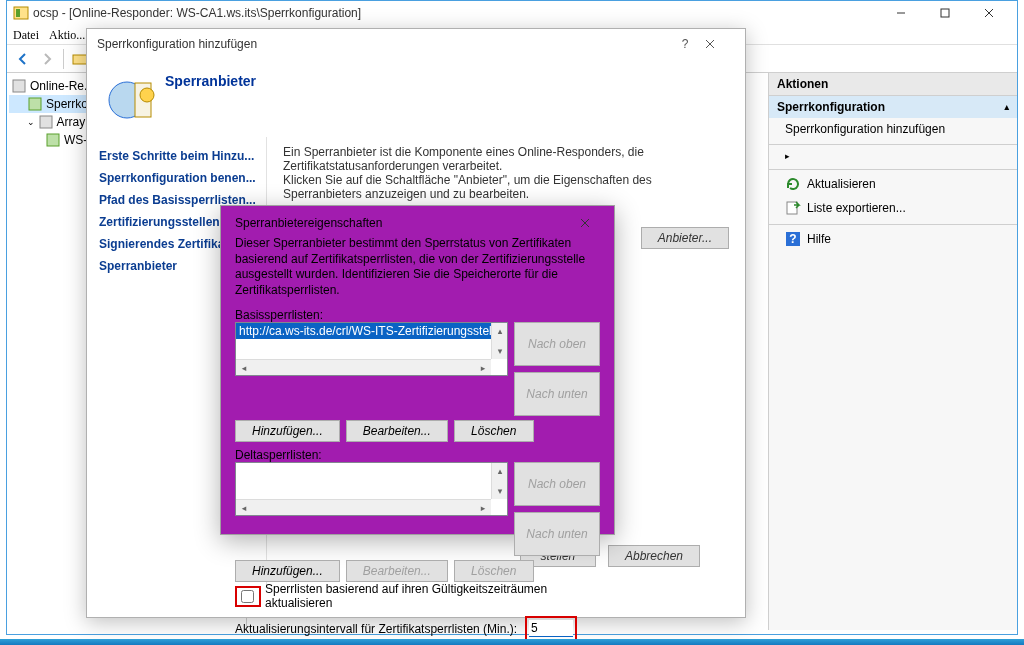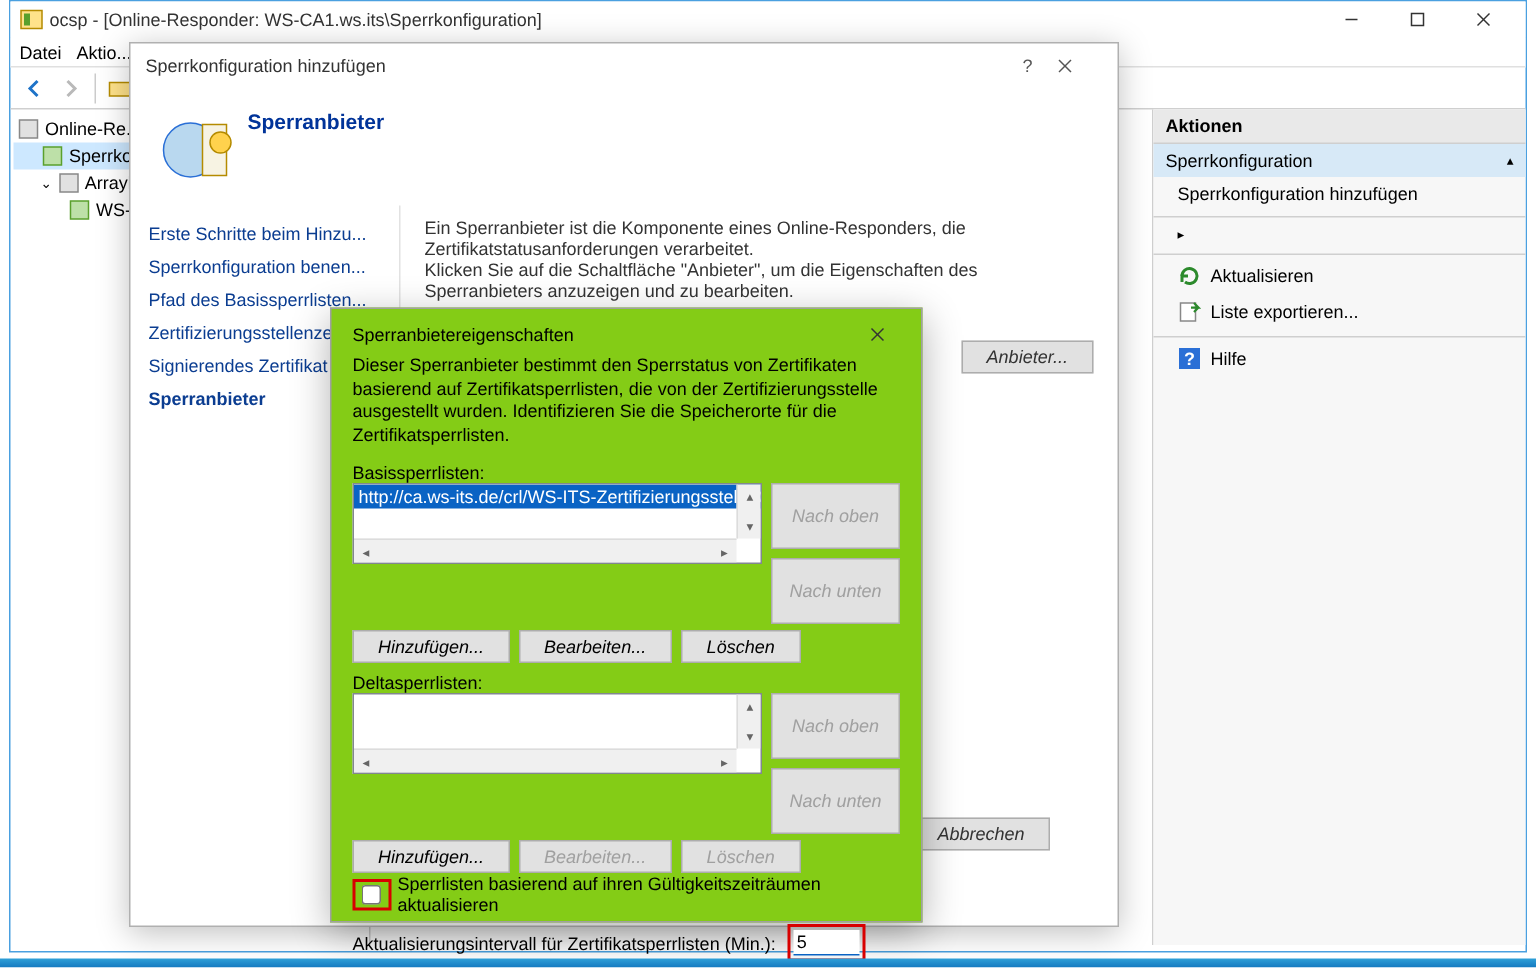--- a/index.html
+++ b/index.html
@@ -6,50 +6,50 @@
   body { margin: 0; background: #fff; overflow: hidden; width: 1024px; height: 645px; position: relative; }
   .window { position: absolute; background: #fff; border: 1px solid #4aa0e0; }
   .main-window { left: 6px; top: 0; width: 1012px; height: 635px; }
   .titlebar { height: 24px; display: flex; align-items: center; padding: 0 6px; background: #fff; }
   .titlebar .tb-icon { width: 16px; height: 16px; margin-right: 4px; }
   .titlebar .tb-text { flex: 1; color: #333; }
   .winctrl { display: flex; }
   .winctrl div { width: 44px; height: 24px; display: flex; align-items: center; justify-content: center; color: #666; }
   .winctrl svg { width: 10px; height: 10px; }
   .menubar { height: 20px; display: flex; gap: 10px; padding: 0 6px; background: #fff; border-bottom: 1px solid #e0e0e0; }
-  .menubar span { line-height: 20px; }
+  .menubar span { line-height: 20px; font-family: Liberation Serif, serif; }
   .toolbar { height: 28px; display: flex; align-items: center; gap: 4px; padding: 0 6px; border-bottom: 1px solid #cfcfcf; }
   .tbtn { width: 20px; height: 20px; display: flex; align-items: center; justify-content: center; }
   .vsep { width: 1px; height: 20px; background: #ccc; margin: 0 2px; }
   .workspace { display: flex; height: calc(100% - 76px); }
   .tree { width: 240px; border-right: 1px solid #cfcfcf; padding: 4px 2px; }
   .tree-row { display: flex; align-items: center; gap: 3px; padding: 1px 2px; white-space: nowrap; }
   .tree-row.sel { background: #cde8ff; }
   .ticon { width: 16px; height: 16px; flex: 0 0 16px; }
   .indent1 { padding-left: 18px; }
   .indent2 { padding-left: 36px; }
   .mid { flex: 1; border-right: 1px solid #cfcfcf; }
   .actions { width: 248px; background: #f7f7f7; }
   .act-hdr { background: #e9e9e9; border-bottom: 1px solid #cfcfcf; padding: 4px 8px; font-weight: bold; }
-  .act-sub { background: #d7e9f7; display: flex; align-items: center; justify-content: space-between; padding: 4px 8px; }
+  .act-sub { background: #d7e9f7; display: flex; align-items: center; justify-content: space-between; padding: 4px 8px; font-weight: bold; }
   .act-item { display: flex; align-items: center; gap: 6px; padding: 4px 16px; }
   .act-item.hr { border-top: 1px solid #cfcfcf; margin-top: 4px; padding-top: 6px; }
   .wizard { position: absolute; left: 86px; top: 28px; width: 660px; height: 590px; background: #fff; border: 1px solid #b0b0b0; box-shadow: 0 4px 20px rgba(0,0,0,.25); }
   .wiz-title { height: 30px; display: flex; align-items: center; padding-left: 10px; color: #333; }
   .wiz-title .help { margin-left: auto; width: 40px; text-align: center; color: #555; }
   .wiz-close { width: 40px; text-align: center; color: #555; }
   .wiz-icon { width: 70px; padding: 12px; }
   .wiz-h1 { font-size: 14px; font-weight: bold; color: #003399; margin: 10px 0 28px 0; }
   .wiz-inner { display: flex; gap: 0; }
   .wiz-steps { width: 180px; border-right: 1px solid #e2e2e2; padding: 8px 8px 0 12px; }
-  .wiz-steps div { padding: 4px 0; color: #0b3d91; font-size: 12px; white-space: nowrap; overflow: hidden; text-overflow: ellipsis; }
+  .wiz-steps div { padding: 4px 0; color: #0b3d91; font-size: 12px; white-space: nowrap; overflow: hidden; text-overflow: ellipsis; font-weight: bold; }
   .wiz-steps div.cur { font-weight: bold; }
   .wiz-content { flex: 1; padding: 8px 16px 0 16px; color: #333; }
   .btn { background: #e1e1e1; border: 1px solid #adadad; padding: 3px 16px; min-width: 76px; text-align: center; font-style: italic; }
-  .props { position: absolute; left: 220px; top: 205px; width: 395px; height: 410px; background: #84cc16; border: 1px solid #a0a0a0; box-shadow: 0 6px 24px rgba(0,0,0,.3); padding: 10px 14px; }
+  .props { position: absolute; left: 220px; top: 205px; width: 395px; height: 330px; background: #a21caf; border: 1px solid #a0a0a0; box-shadow: 0 6px 24px rgba(0,0,0,.3); padding: 10px 14px; }
   .props-title { display: flex; align-items: center; }
   .props-title span:first-child { flex: 1; }
   .props-close { width: 20px; text-align: center; }
   .props p { margin: 6px 0 10px; line-height: 1.3; }
   .lbl { display: block; margin-top: 6px; }
   .listwrap { display: flex; gap: 6px; align-items: flex-start; }
   .listbox { flex: 1; height: 54px; background: #fff; border: 1px solid #828790; overflow: hidden; position: relative; }
   .listbox .sel-item { background: #0a63c4; color: #fff; padding: 1px 3px; white-space: nowrap; }
   .list-scroll-v { position: absolute; right: 0; top: 0; width: 16px; bottom: 16px; background: #f0f0f0; border-left: 1px solid #dcdcdc; display: flex; flex-direction: column; justify-content: space-between; }
   .list-scroll-h { position: absolute; left: 0; right: 16px; bottom: 0; height: 16px; background: #f0f0f0; border-top: 1px solid #dcdcdc; display: flex; justify-content: space-between; }

